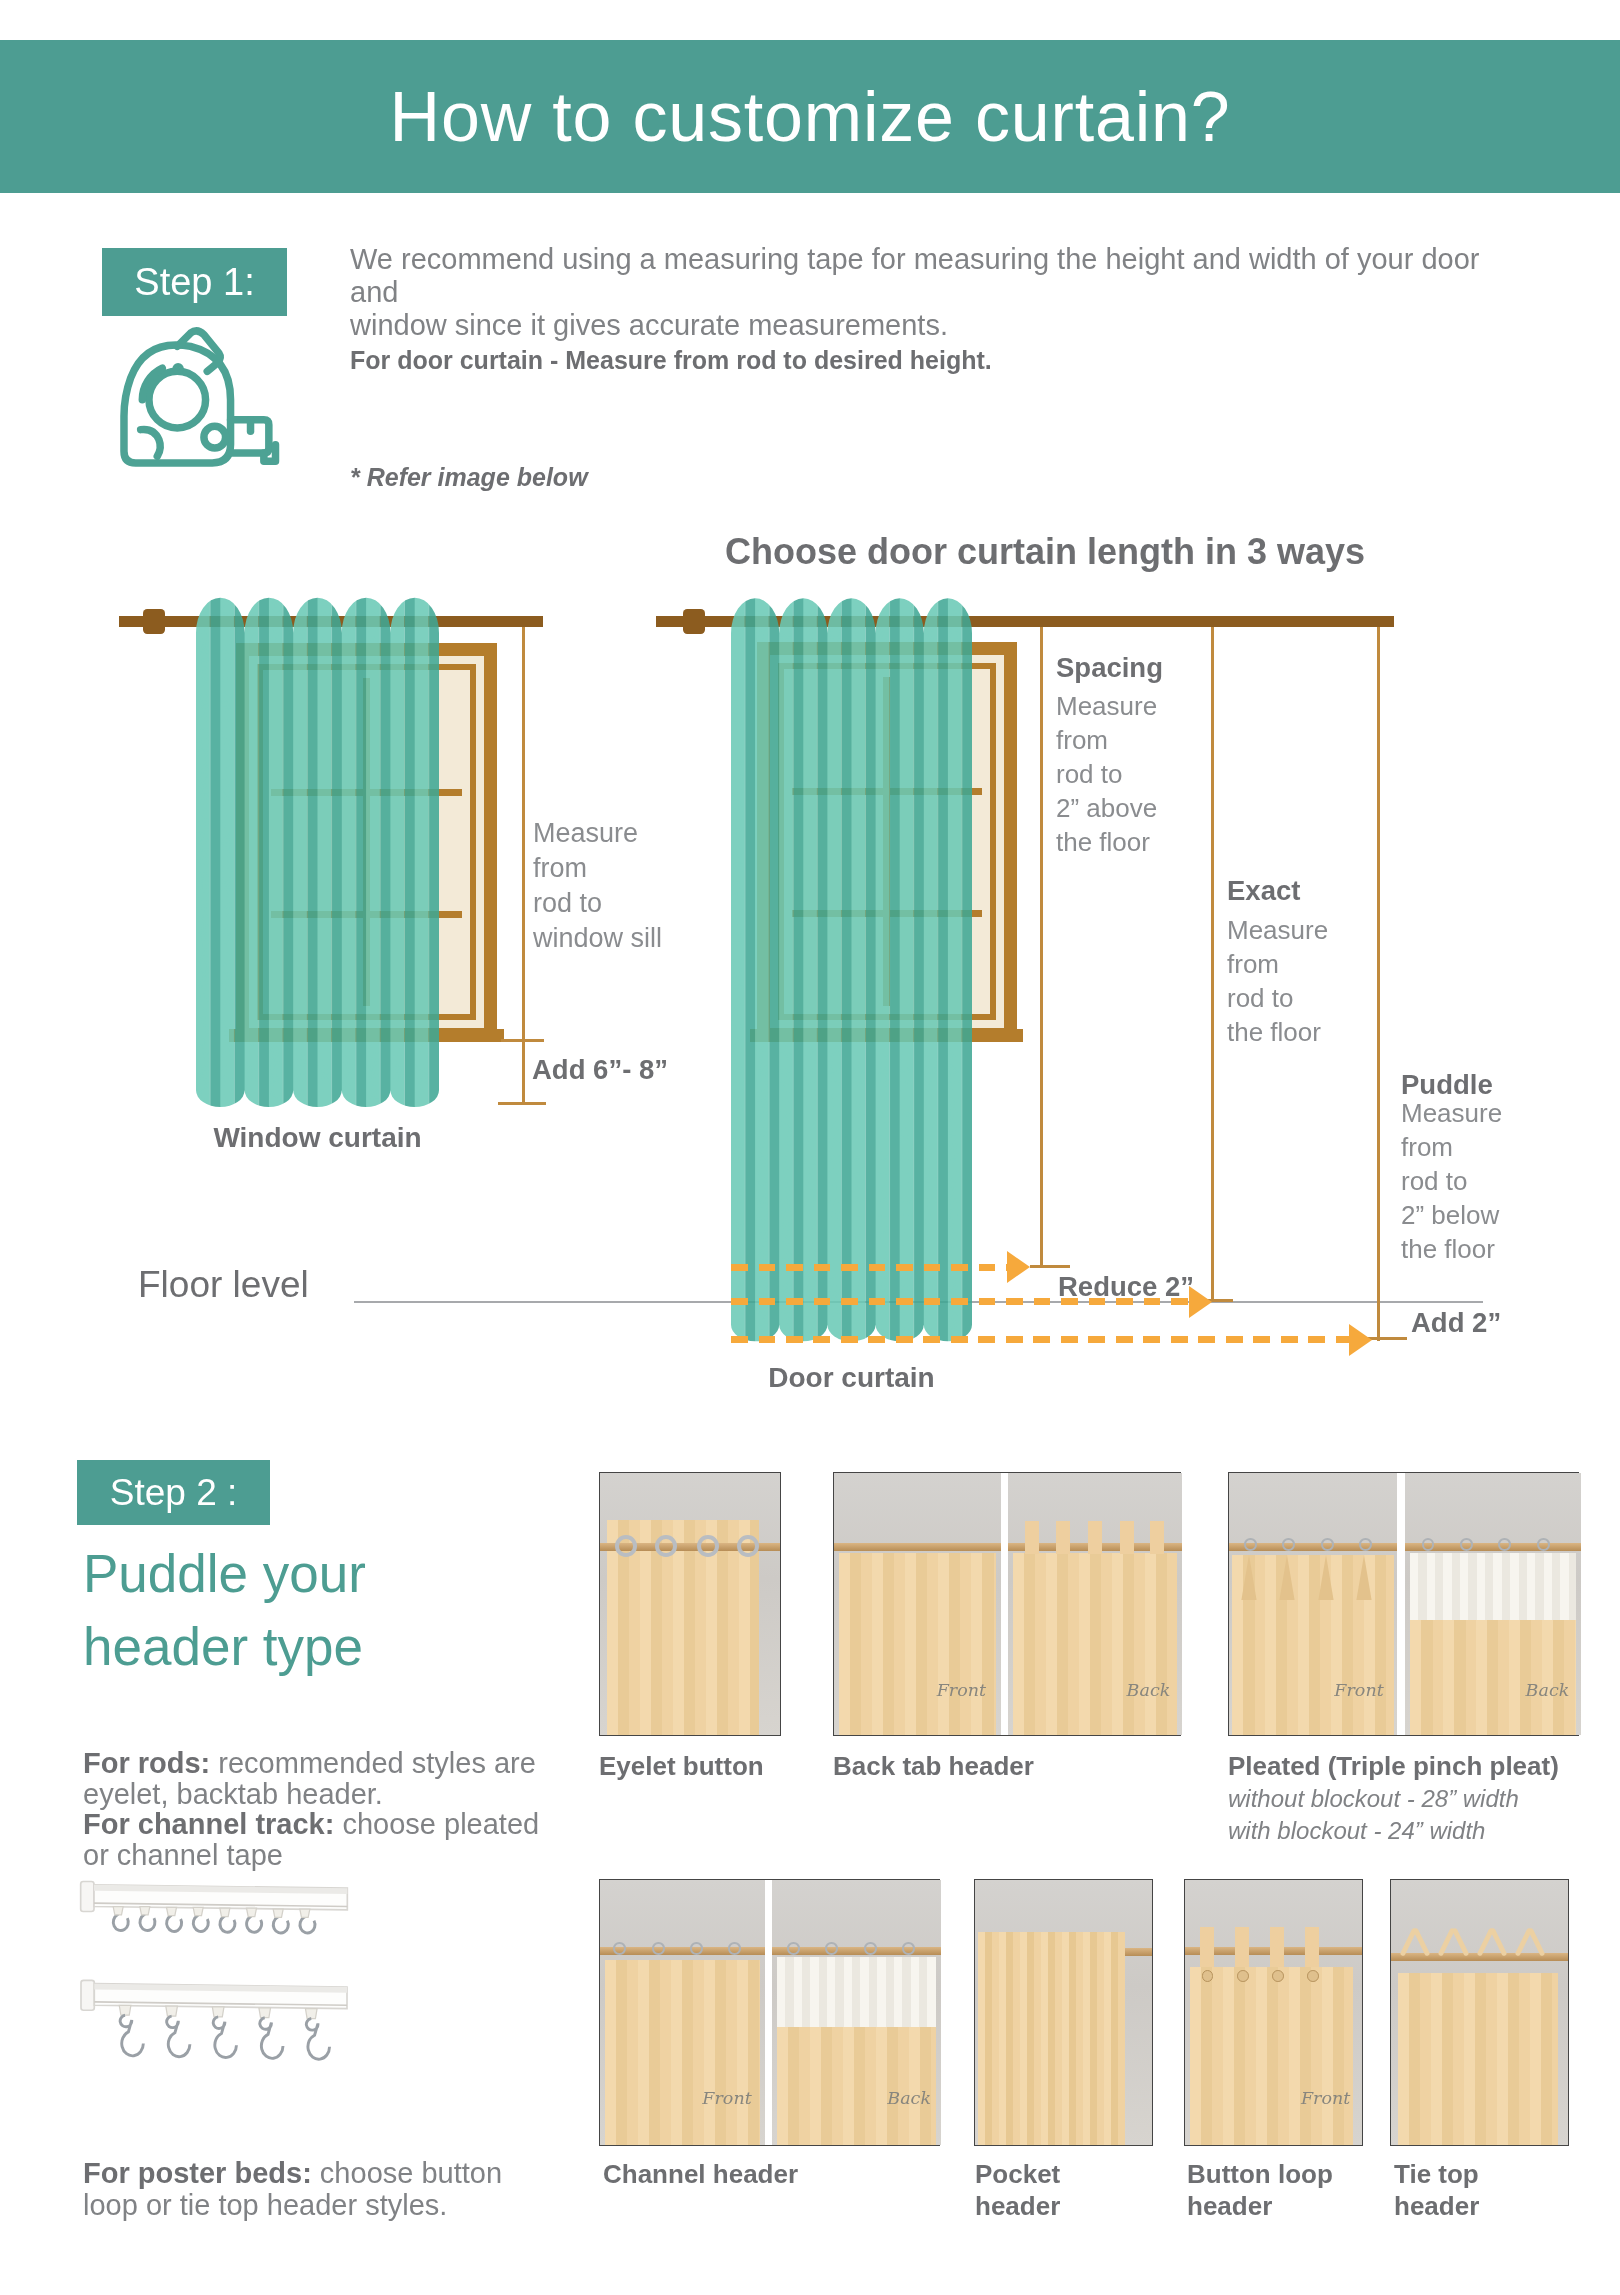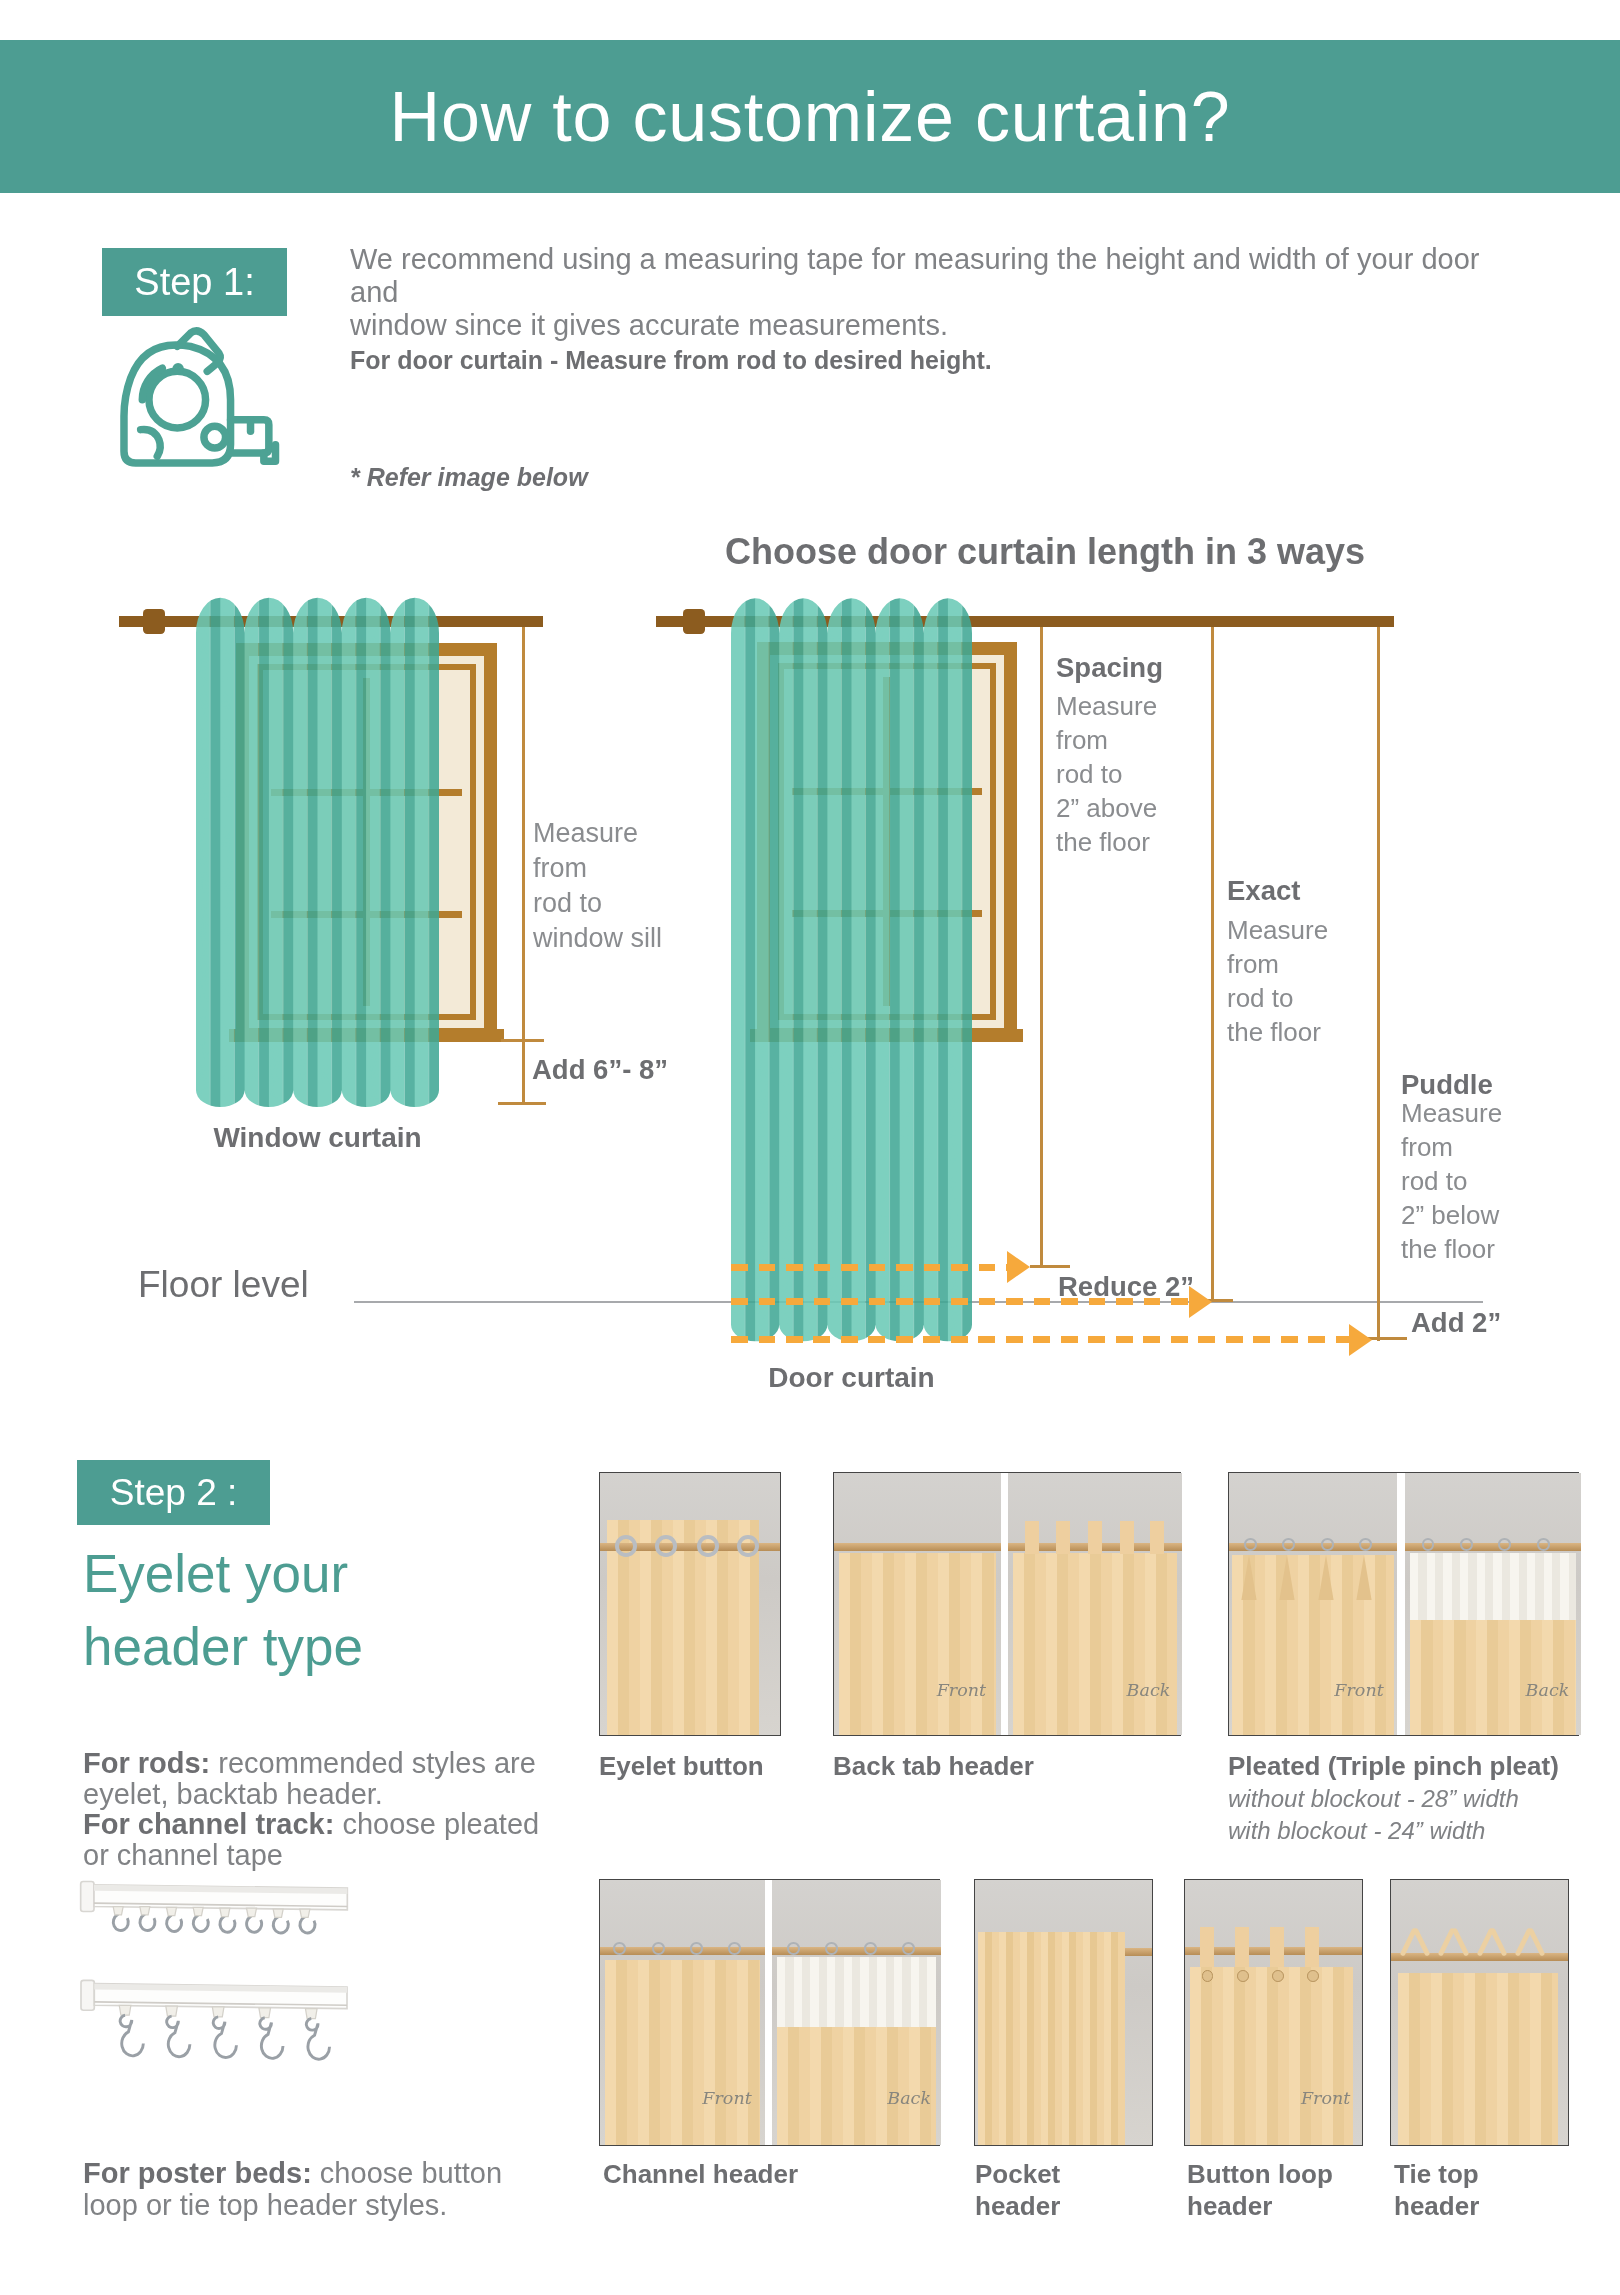--- a/index.html
+++ b/index.html
@@ -187,21 +187,21 @@
 the floor</div>
 
   <div class="abs floor-label" style="left:138px;top:1264px;">Floor level</div>
   <div class="abs mtitle" style="left:1058px;top:1271px;">Reduce 2”</div>
   <div class="abs mtitle" style="left:1411px;top:1307px;">Add 2”</div>
   <div class="abs biglabel" style="left:731px;top:1362px;width:241px;text-align:center;">Door curtain</div>
 
   <div class="abs stepbox" style="left:77px;top:1460px;width:193px;height:65px;font-size:37px;">
     <span>Step 2 :</span>
   </div>
-  <div class="abs step2-heading pre" style="left:83px;top:1537px;width:500px;">Eyelet your
+  <div class="abs step2-heading pre" style="left:83px;top:1537px;width:500px;">Puddle your
 header type</div>
 
   <div class="abs body-gray pre" style="left:83px;top:1717px;width:500px;line-height:31px;">
     <span class="b">For rods:</span><span>  recommended styles are
 eyelet, backtab header.</span>
   </div>
   <div class="abs body-gray pre" style="left:83px;top:1778px;width:500px;line-height:31px;">
     <span class="b">For channel track:</span><span>  choose pleated
 or channel tape</span>
   </div>

